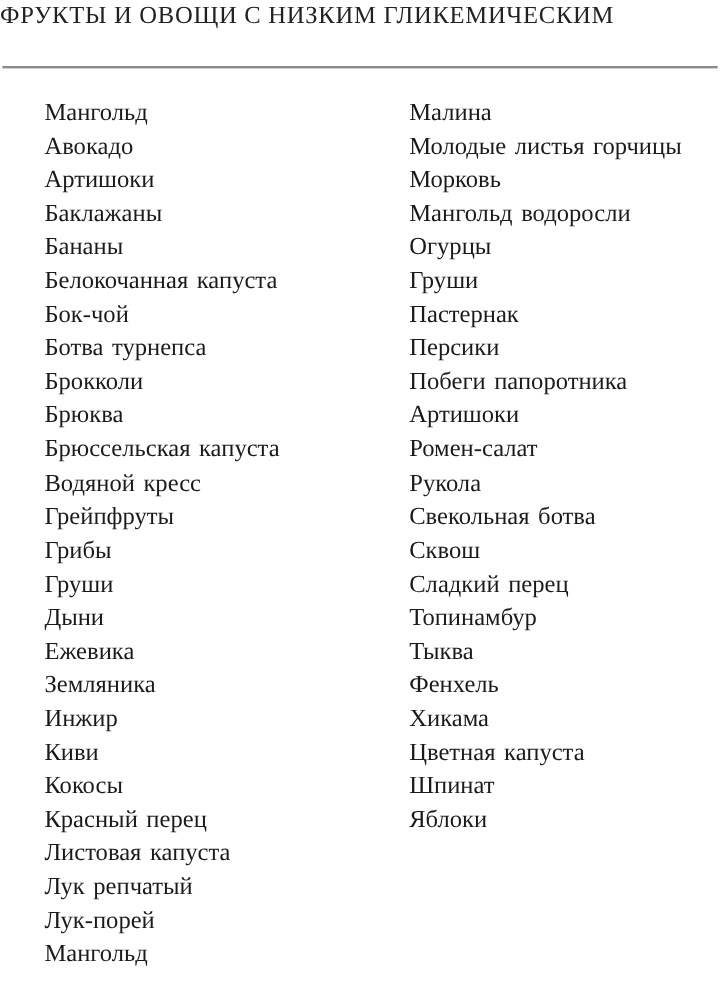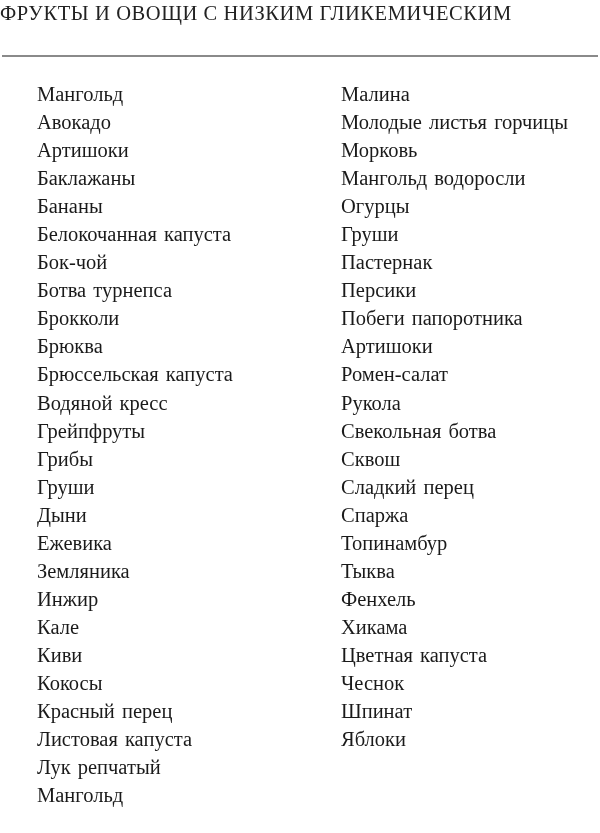--- a/index.html
+++ b/index.html
@@ -73,47 +73,45 @@
   <li>Брюква</li>
   <li>Брюссельская капуста</li>
   <li>Водяной кресс</li>
   <li>Грейпфруты</li>
   <li>Грибы</li>
   <li>Груши</li>
   <li>Дыни</li>
   <li>Ежевика</li>
   <li>Земляника</li>
   <li>Инжир</li>
-  <li>Кале</li>
   <li>Киви</li>
   <li>Кокосы</li>
   <li>Красный перец</li>
   <li>Листовая капуста</li>
   <li>Лук репчатый</li>
+  <li>Лук-порей</li>
   <li>Мангольд</li>
 </ul>
 
 <ul class="col right">
   <li>Малина</li>
   <li>Молодые листья горчицы</li>
   <li>Морковь</li>
   <li>Мангольд водоросли</li>
   <li>Огурцы</li>
   <li>Груши</li>
   <li>Пастернак</li>
   <li>Персики</li>
   <li>Побеги папоротника</li>
   <li>Артишоки</li>
   <li>Ромен-салат</li>
   <li>Рукола</li>
   <li>Свекольная ботва</li>
   <li>Сквош</li>
   <li>Сладкий перец</li>
-  <li>Спаржа</li>
   <li>Топинамбур</li>
   <li>Тыква</li>
   <li>Фенхель</li>
   <li>Хикама</li>
   <li>Цветная капуста</li>
-  <li>Чеснок</li>
   <li>Шпинат</li>
   <li>Яблоки</li>
 </ul>
 
 </body></html>

